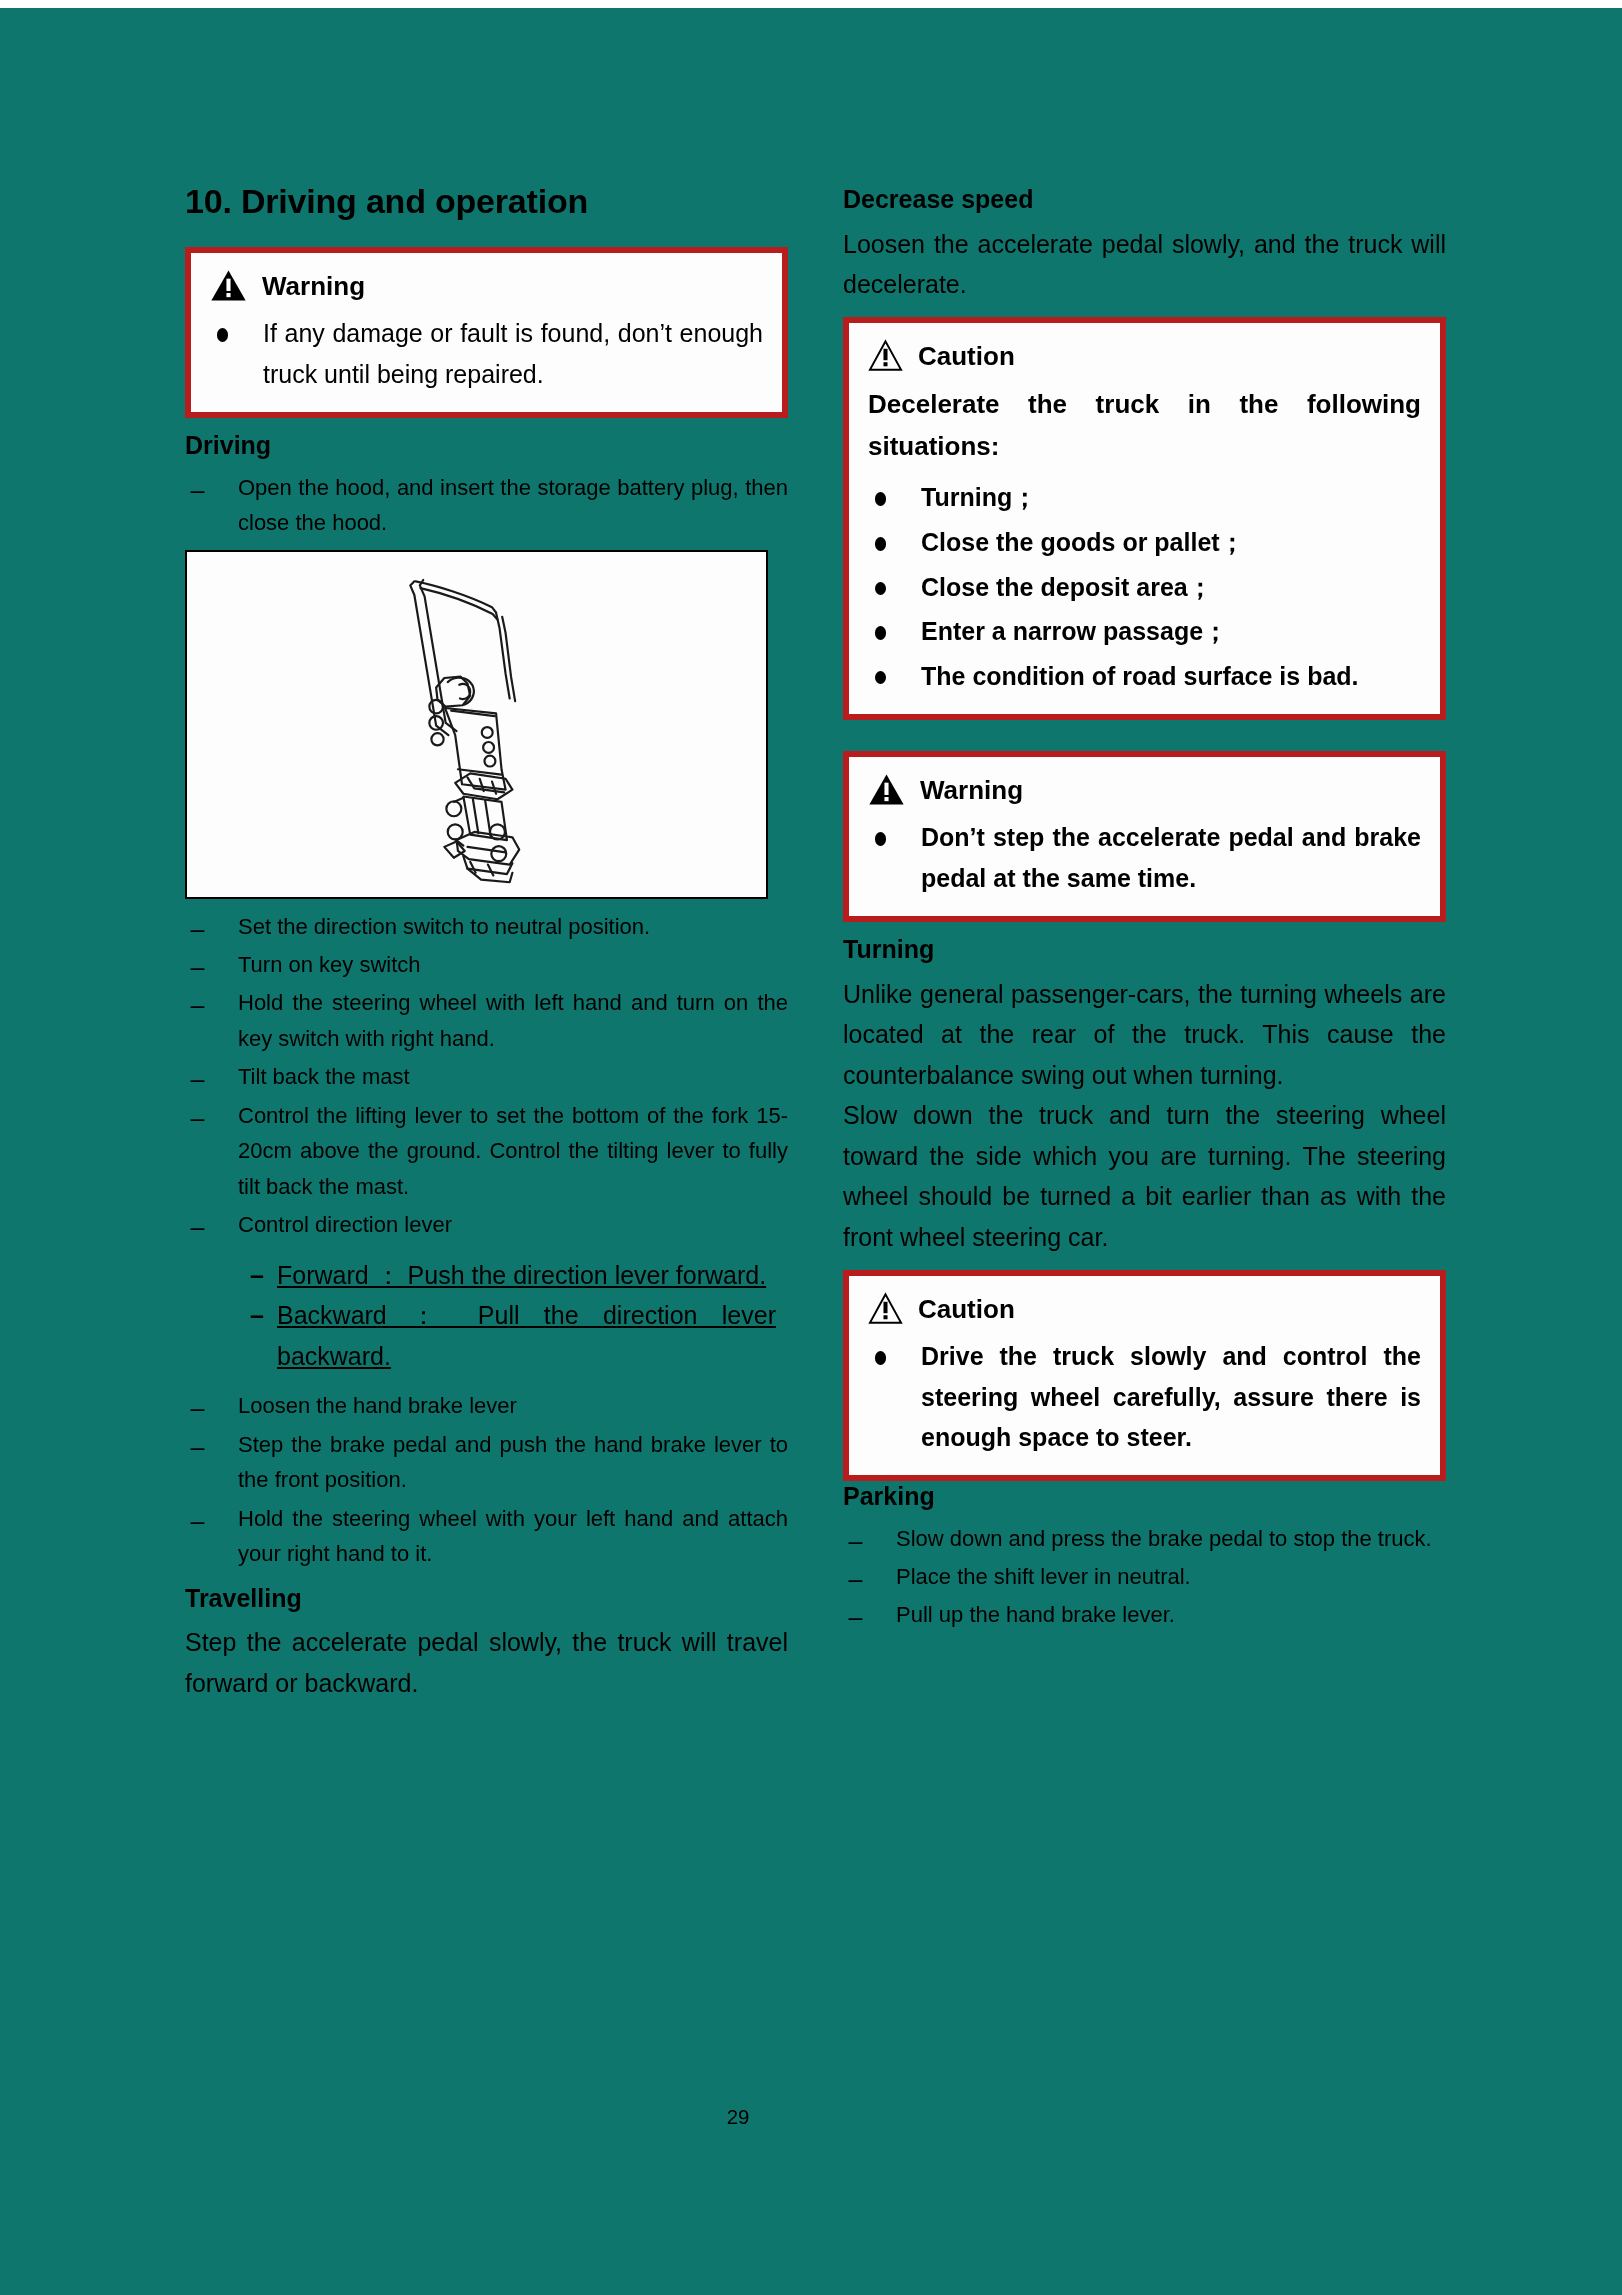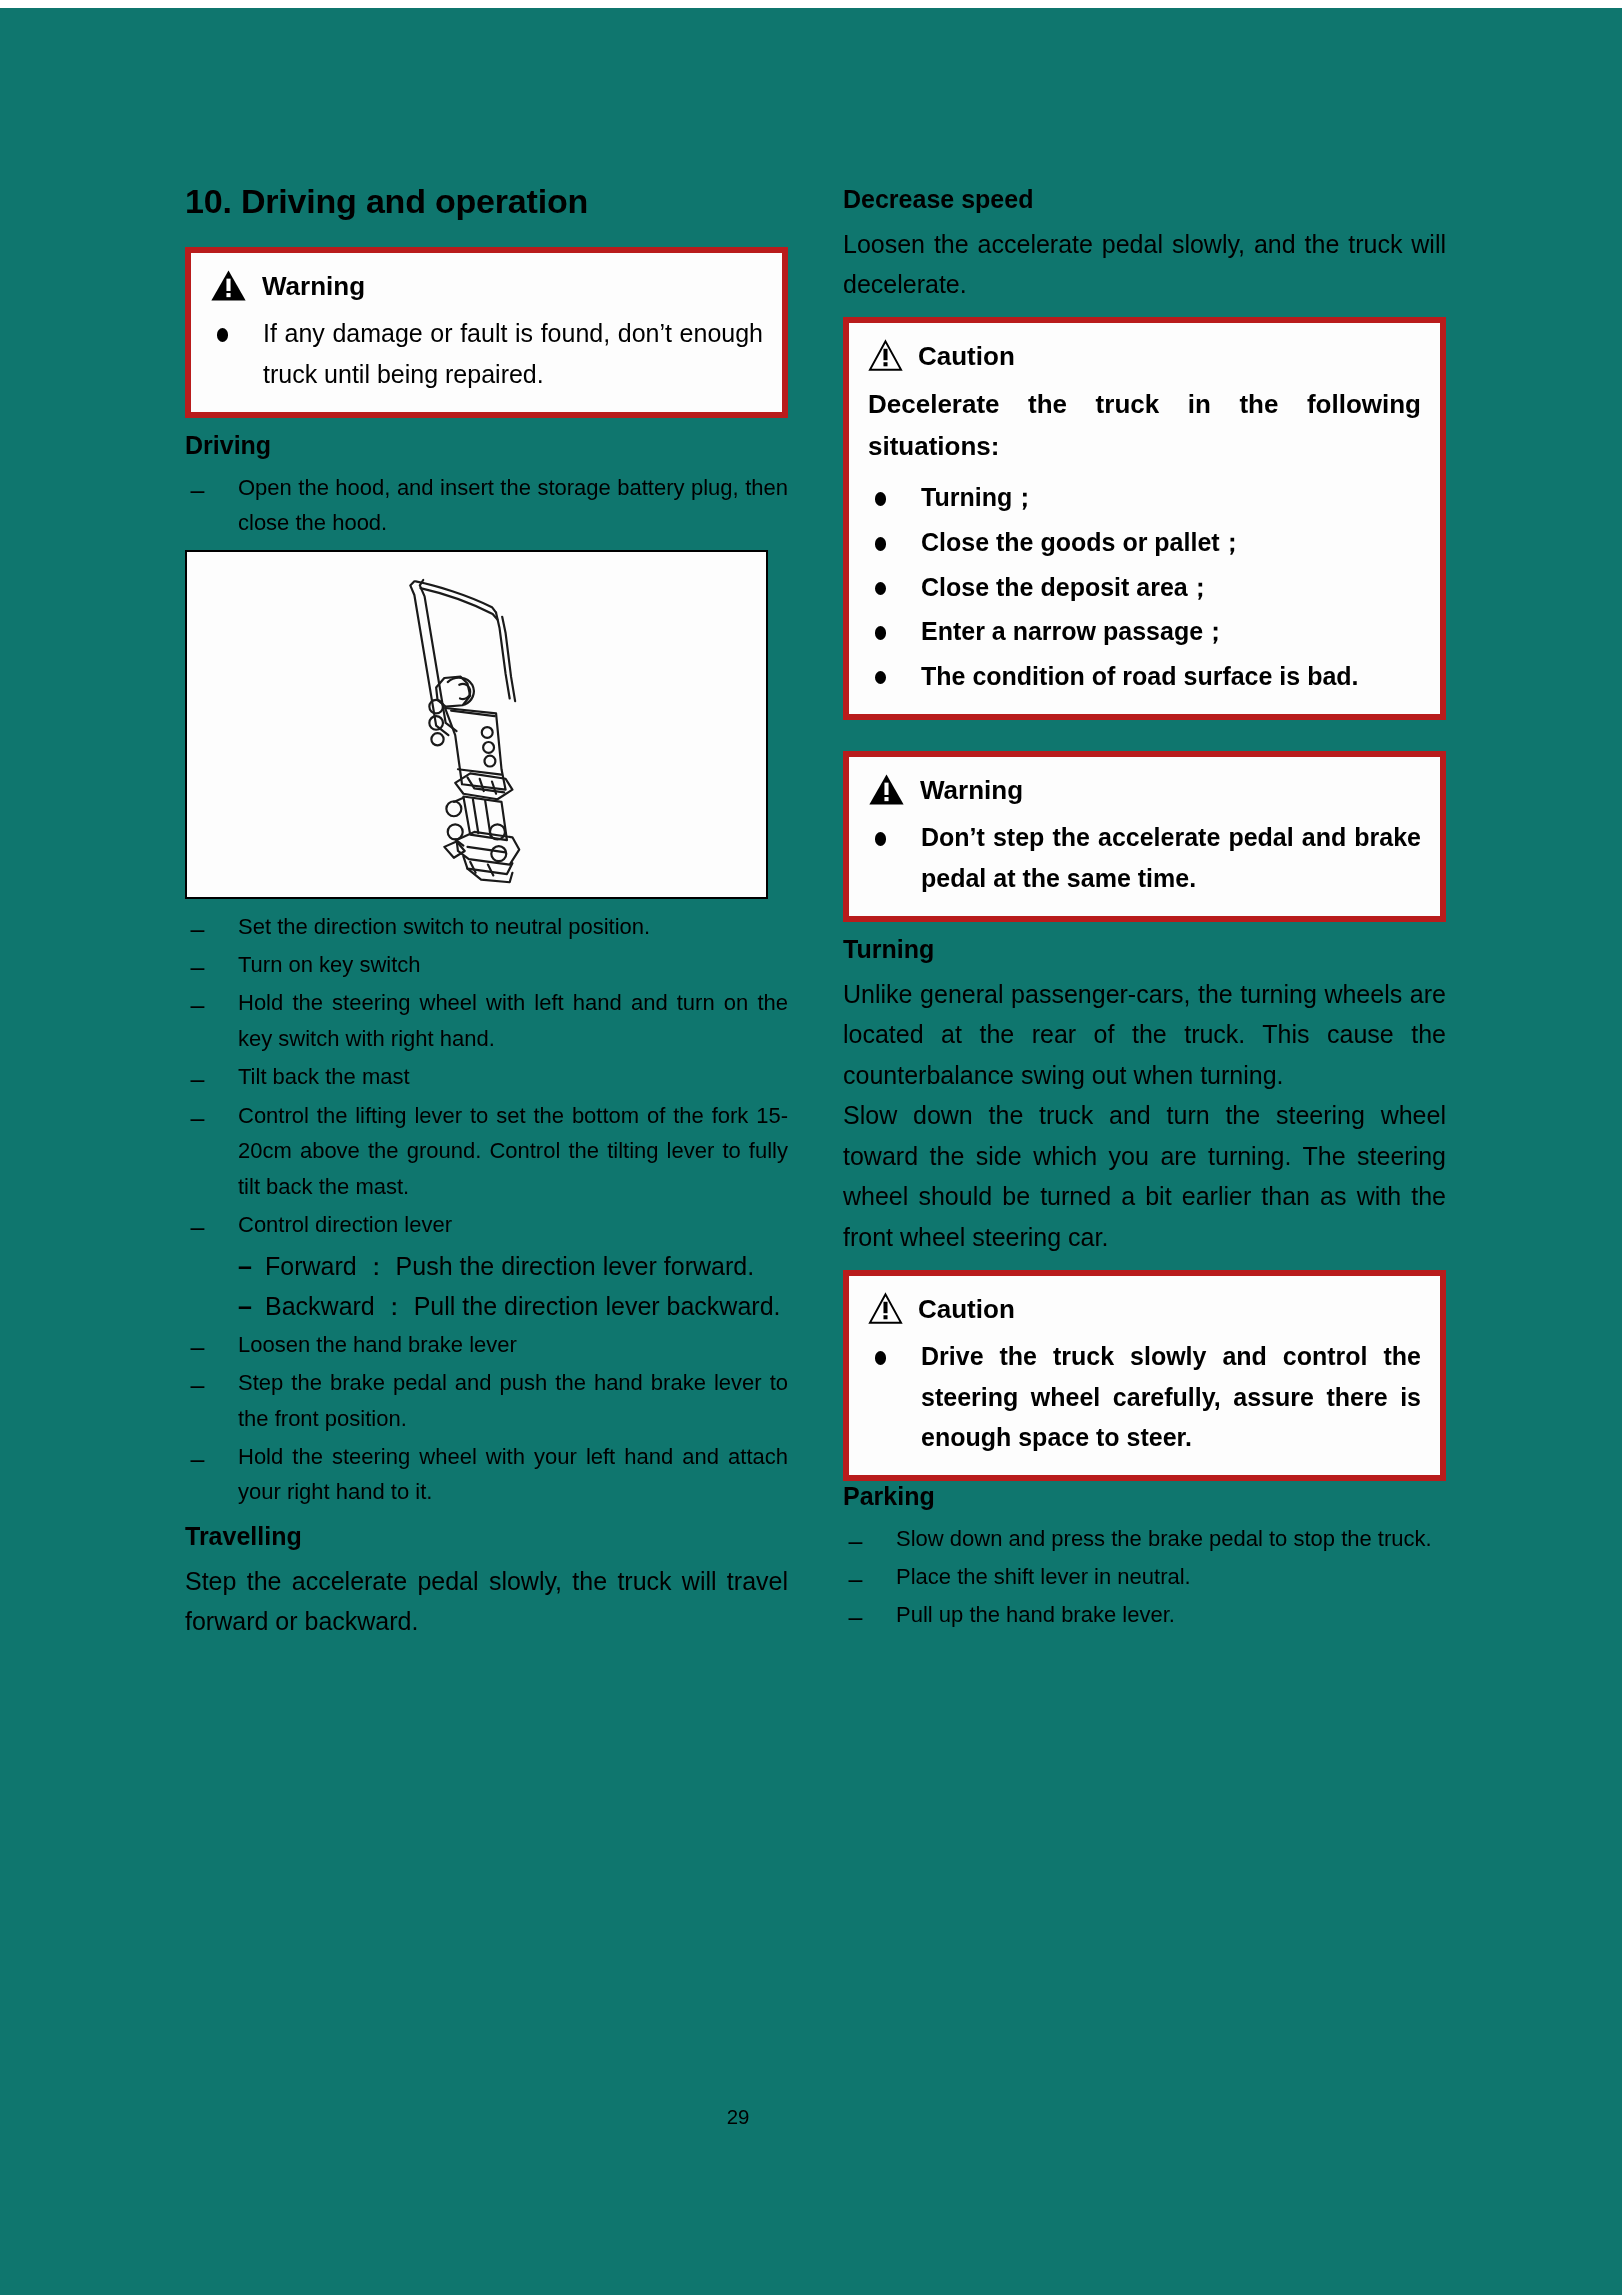--- a/index.html
+++ b/index.html
@@ -79,22 +79,23 @@
     position: absolute;
     left: 5.5px;
     top: 0;
     font-size: 25px;
     line-height: 1.62;
   }
   ul.dash-list > li.noj { text-align: left; }
 
   ul.sub-dash-list {
     list-style: none;
-    margin: 0;
+    margin: 12px;
     padding: 0;
+    text-decoration: underline;
   }
   ul.sub-dash-list > li {
     position: relative;
     padding-left: 27px;
     font-size: 25px;
     line-height: 1.62;
     text-align: justify;
     text-justify: inter-word;
   }
   ul.sub-dash-list > li::before {

